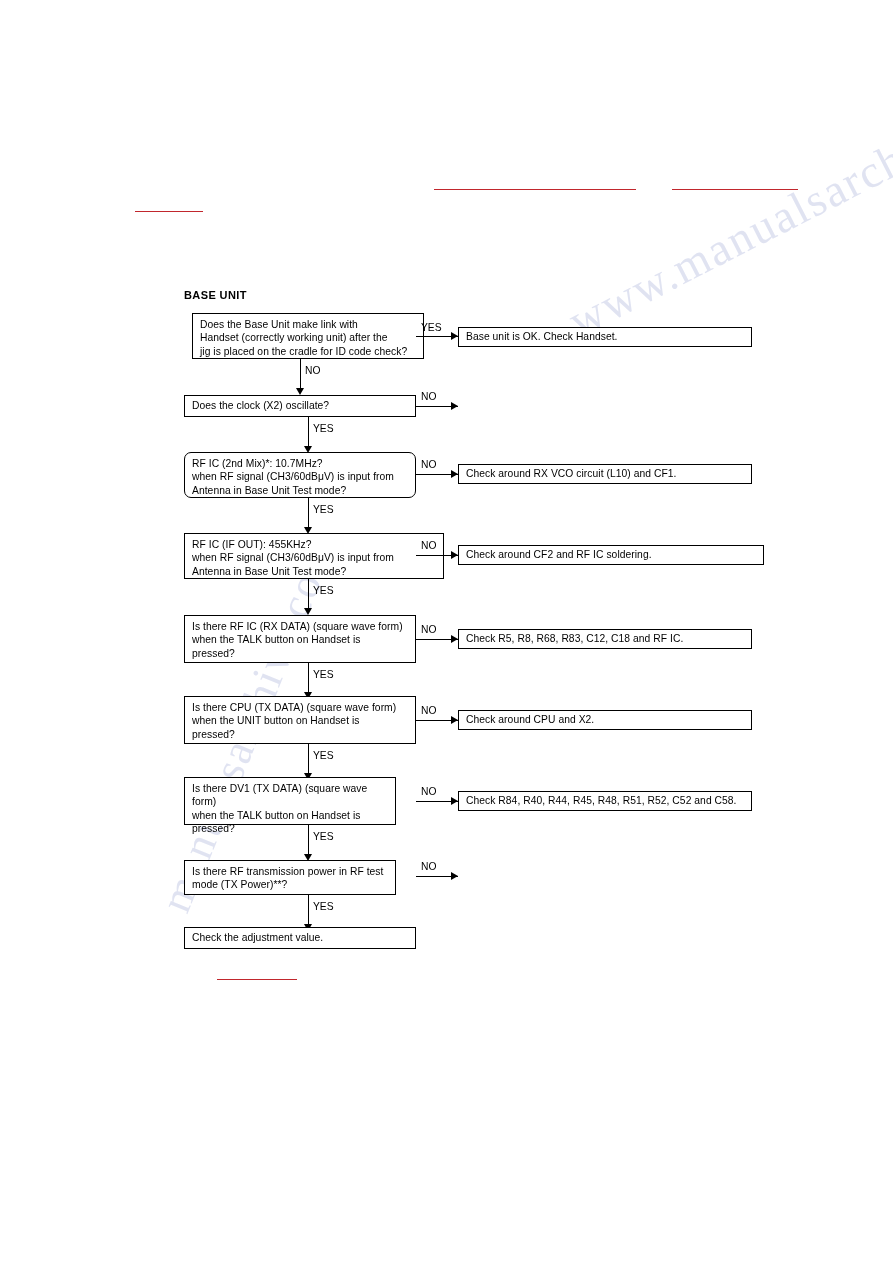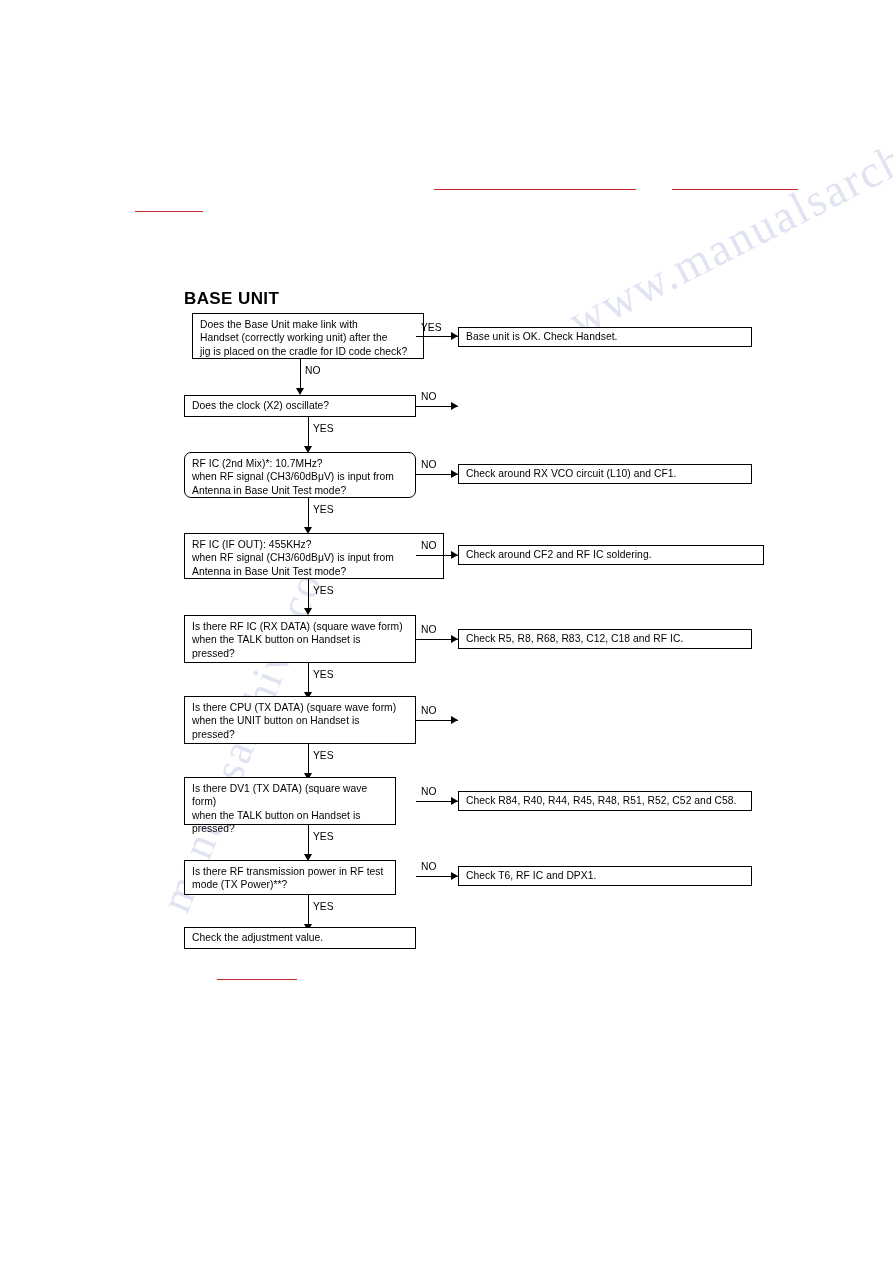--- a/index.html
+++ b/index.html
@@ -55,21 +55,21 @@
   
   .redline {
     position: absolute;
     height: 0;
     border-top: 1.6px solid #c1272d;
   }
 
   
   .section-title {
     position: absolute;
-    font-size: 17px;
+    font-size: 11px;
     font-weight: bold;
     letter-spacing: 0.4px;
     color: #000;
   }
 
   
   .box {
     position: absolute;
     box-sizing: border-box;
     border: 1.3px solid #000;
@@ -200,20 +200,21 @@
   <div class="arrow-down" style="left:303.5px; top:692px;"></div>
   <div class="branch-label" style="left:313px; top:669px;">YES</div>
 
   <div class="box" style="left:184px; top:696px; width:232px; height:48px;">Is there CPU (TX DATA) (square wave form)
 when the UNIT button on Handset is
 pressed?</div>
 
   <div class="hline" style="left:416px; top:720px; width:42px;"></div>
   <div class="arrow-right" style="left:451px; top:715.5px;"></div>
   <div class="branch-label" style="left:421px; top:705px;">NO</div>
+  <div class="box one-line" style="left:458px; top:710px; width:294px; height:20px;">Check around CPU and X2.</div>
 
   <div class="vline" style="left:308px; top:744px; height:29px;"></div>
   <div class="arrow-down" style="left:303.5px; top:773px;"></div>
   <div class="branch-label" style="left:313px; top:750px;">YES</div>
 
   <div class="box" style="left:184px; top:777px; width:212px; height:48px;">Is there DV1 (TX DATA) (square wave form)
 when the TALK button on Handset is
 pressed?</div>
 
   <div class="hline" style="left:416px; top:801px; width:42px;"></div>
@@ -224,21 +225,20 @@
   <div class="vline" style="left:308px; top:825px; height:29px;"></div>
   <div class="arrow-down" style="left:303.5px; top:854px;"></div>
   <div class="branch-label" style="left:313px; top:831px;">YES</div>
 
   <div class="box" style="left:184px; top:860px; width:212px; height:35px;">Is there RF transmission power in RF test
 mode (TX Power)**?</div>
 
   <div class="hline" style="left:416px; top:876px; width:42px;"></div>
   <div class="arrow-right" style="left:451px; top:871.5px;"></div>
   <div class="branch-label" style="left:421px; top:861px;">NO</div>
-  <div class="box one-line" style="left:458px; top:866px; width:294px; height:20px;">Check T6, RF IC and DPX1.</div>
 
   <div class="vline" style="left:308px; top:895px; height:29px;"></div>
   <div class="arrow-down" style="left:303.5px; top:924px;"></div>
   <div class="branch-label" style="left:313px; top:901px;">YES</div>
 
   <div class="box one-line" style="left:184px; top:927px; width:232px; height:22px;">Check the adjustment value.</div>
 
 </div>
 
 </body></html>

